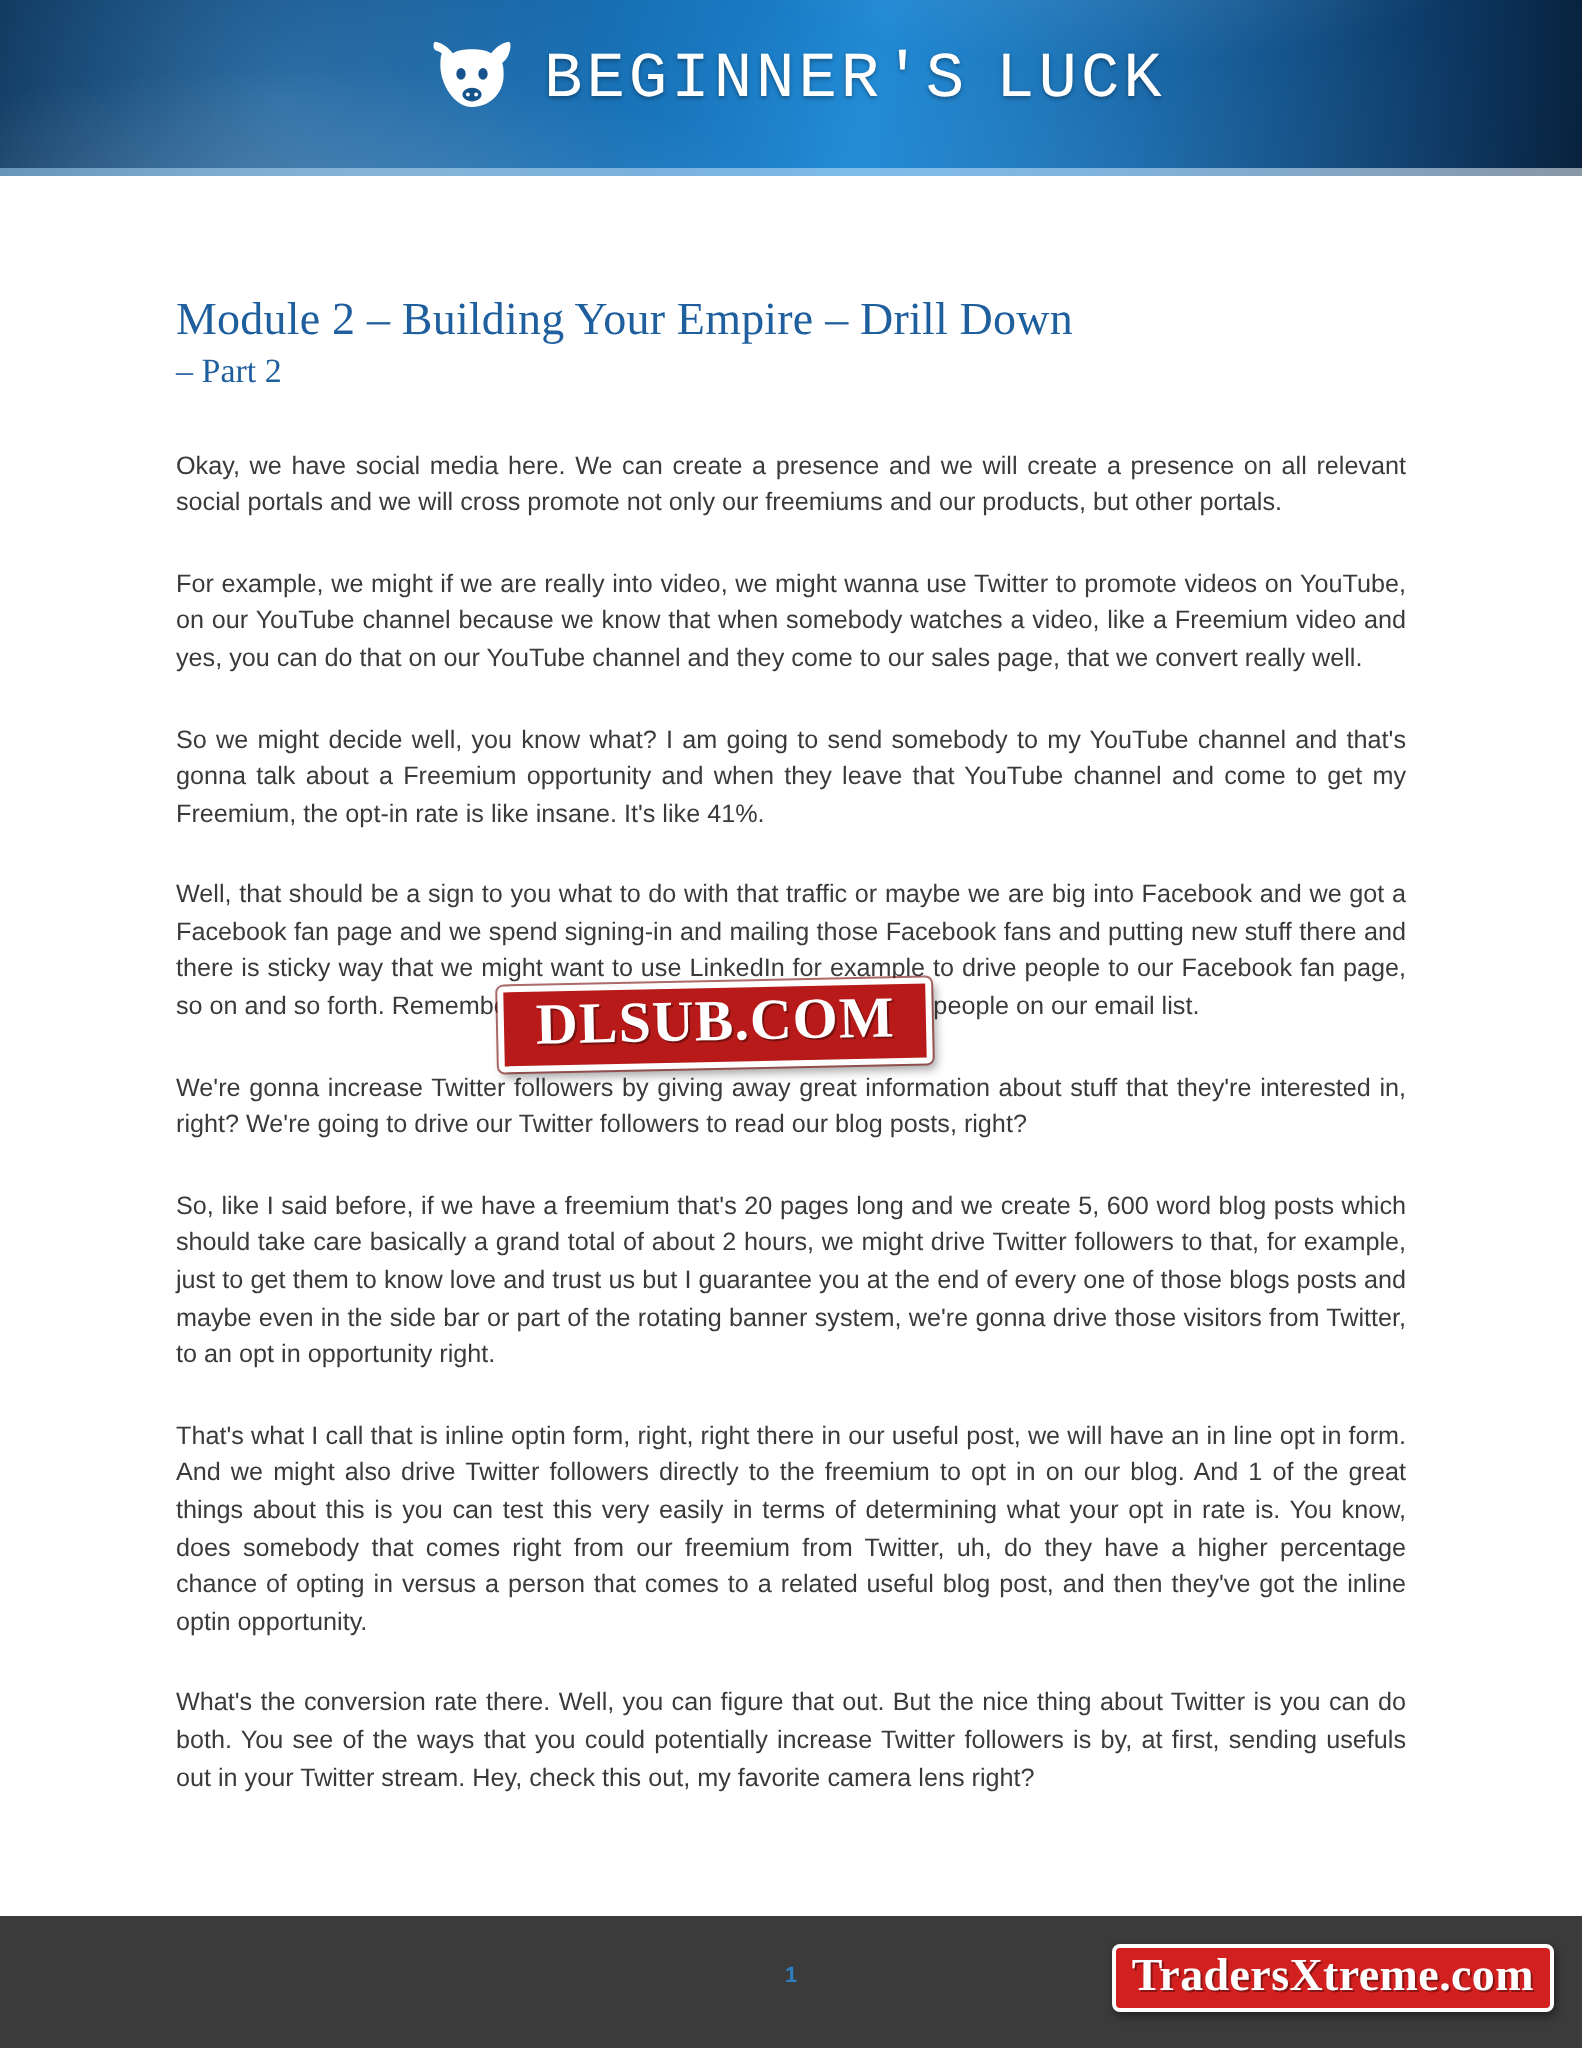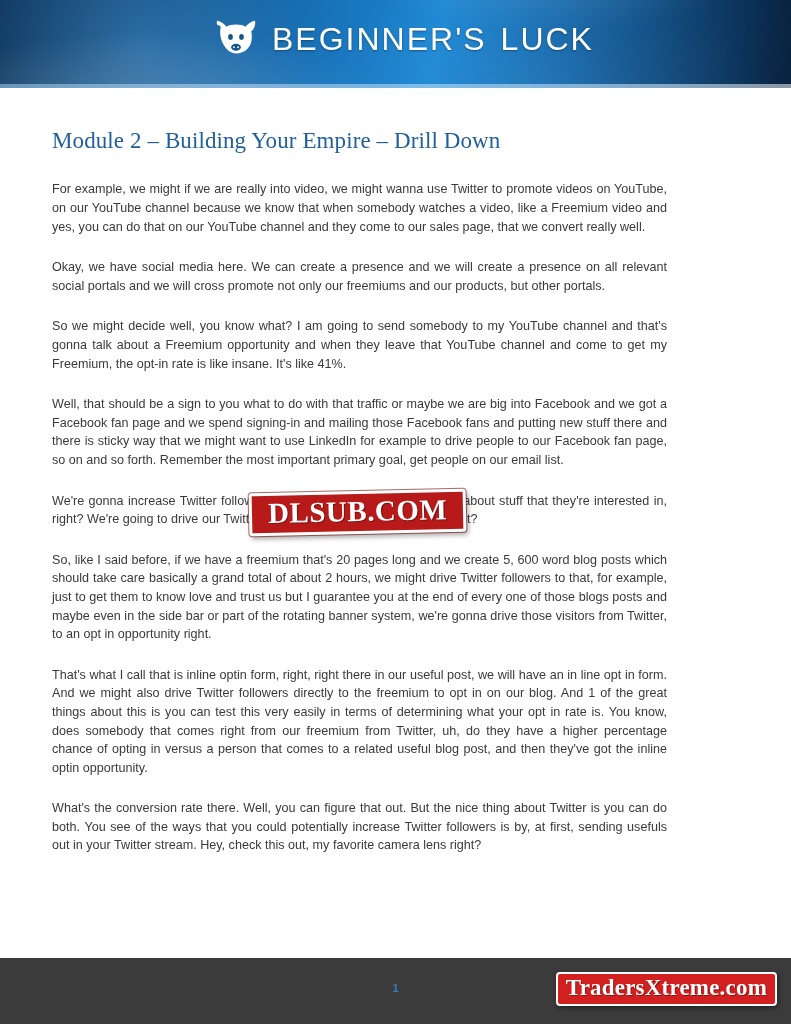--- a/index.html
+++ b/index.html
@@ -61,21 +61,21 @@
     gap: 14px;
     z-index: 4;
   }
   .bull-icon {
     width: 44px;
     height: 42px;
     display: block;
   }
   .brand-text {
     color: #ffffff;
-    font-family: Liberation Sans, sans-serif;
+    font-family: Liberation Mono, monospace;
     font-size: 32px;
     letter-spacing: 2px;
     font-weight: normal;
     white-space: nowrap;
     text-shadow: 0 1px 2px rgba(0,0,0,0.35);
   }
   .brand-text .word-gap { display: inline-block; width: 14px; }
   .site-badge {
     position: absolute;
     right: 6px;
@@ -95,23 +95,24 @@
     bottom: 0;
     width: 791px;
     height: 4px;
     background: linear-gradient(90deg, #9fd0f2 0%, #cfe8fa 40%, #ffffff 100%);
     opacity: .55;
   }
 
   
   .page-body {
     position: relative;
-    padding: 0 52px;
+    padding: 0 88px;
     width: 615px;
     box-sizing: content-box;
+    margin-top: 19px;
   }
   .doc-title {
     margin: 0;
     padding-top: 40px;
     color: #1f5f9e;
     font-family: "Liberation Serif", serif;
     font-size: 23px;
     font-weight: normal;
     line-height: 1.15;
     letter-spacing: 0.1px;
@@ -224,23 +225,24 @@
       </svg>
     </span>
     <span class="brand-text"><span>BEGINNER'S</span><span class="word-gap"></span><span>LUCK</span></span>
   </div>
 
   <div class="header-underline"></div>
 </div>
 
 <div class="page-body">
   <h1 class="doc-title">Module 2 – Building Your Empire – Drill Down</h1>
-
+  <div class="doc-subtitle">– Part 2</div>
+
+  <p class="body-text">Okay, we have social media here. We can create a presence and we will create a presence on all relevant social portals and we will cross promote not only our freemiums and our products, but other portals.</p>
   <p class="body-text">For example, we might if we are really into video, we might wanna use Twitter to promote videos on YouTube, on our YouTube channel because we know that when somebody watches a video, like a Freemium video and yes, you can do that on our YouTube channel and they come to our sales page, that we convert really well.</p>
-  <p class="body-text">Okay, we have social media here. We can create a presence and we will create a presence on all relevant social portals and we will cross promote not only our freemiums and our products, but other portals.</p>
   <p class="body-text">So we might decide well, you know what? I am going to send somebody to my YouTube channel and that's gonna talk about a Freemium opportunity and when they leave that YouTube channel and come to get my Freemium, the opt-in rate is like insane. It's like 41%.</p>
   <p class="body-text">Well, that should be a sign to you what to do with that traffic or maybe we are big into Facebook and we got a Facebook fan page and we spend signing-in and mailing those Facebook fans and putting new stuff there and there is sticky way that we might want to use LinkedIn for example to drive people to our Facebook fan page, so on and so forth. Remember the most important primary goal, get people on our email list.</p>
   <p class="body-text">We're gonna increase Twitter followers by giving away great information about stuff that they're interested in, right? We're going to drive our Twitter followers to read our blog posts, right?</p>
   <p class="body-text">So, like I said before, if we have a freemium that's 20 pages long and we create 5, 600 word blog posts which should take care basically a grand total of about 2 hours, we might drive Twitter followers to that, for example, just to get them to know love and trust us but I guarantee you at the end of every one of those blogs posts and maybe even in the side bar or part of the rotating banner system, we're gonna drive those visitors from Twitter, to an opt in opportunity right.</p>
   <p class="body-text">That's what I call that is inline optin form, right, right there in our useful post, we will have an in line opt in form. And we might also drive Twitter followers directly to the freemium to opt in on our blog. And 1 of the great things about this is you can test this very easily in terms of determining what your opt in rate is. You know, does somebody that comes right from our freemium from Twitter, uh, do they have a higher percentage chance of opting in versus a person that comes to a related useful blog post, and then they've got the inline optin opportunity.</p>
   <p class="body-text">What's the conversion rate there. Well, you can figure that out. But the nice thing about Twitter is you can do both. You see of the ways that you could potentially increase Twitter followers is by, at first, sending usefuls out in your Twitter stream. Hey, check this out, my favorite camera lens right?</p>
 </div>
 
 <div class="watermark">
   <div class="watermark-text">DLSUB.COM</div>

